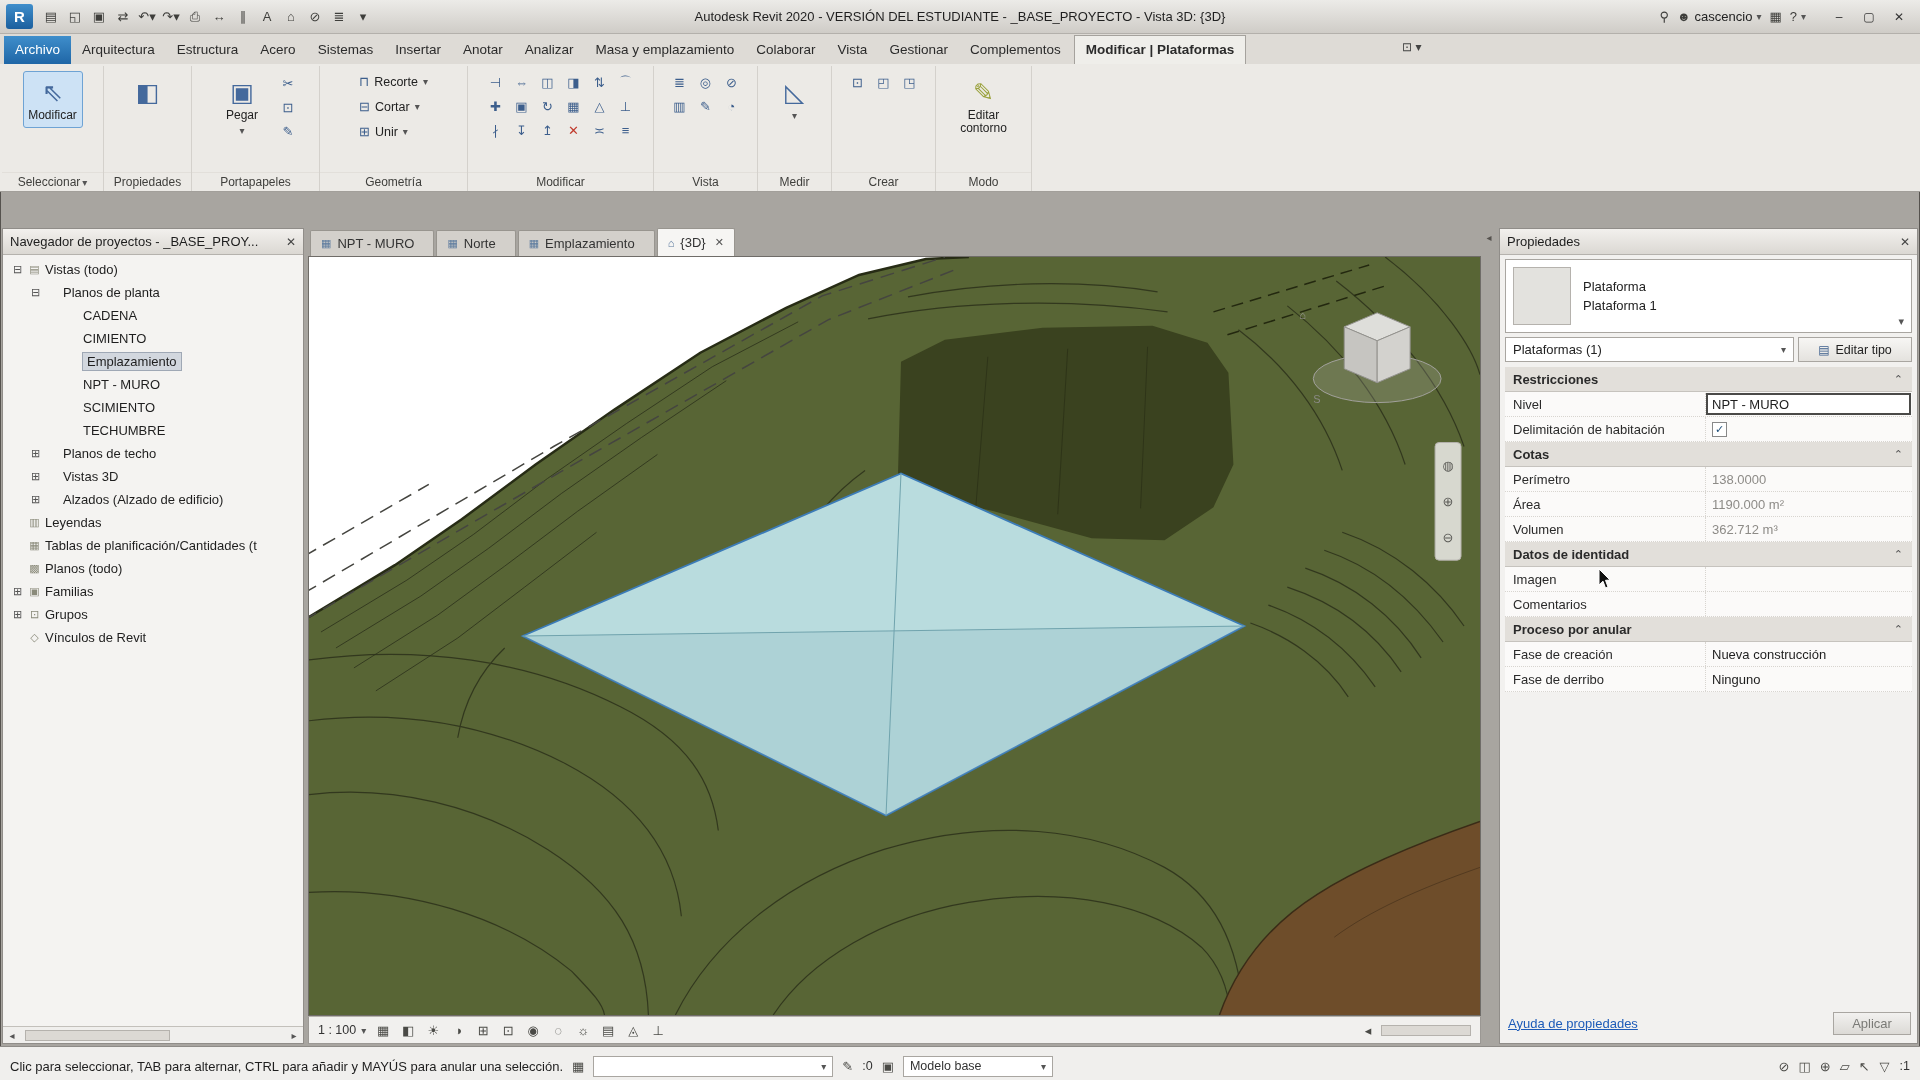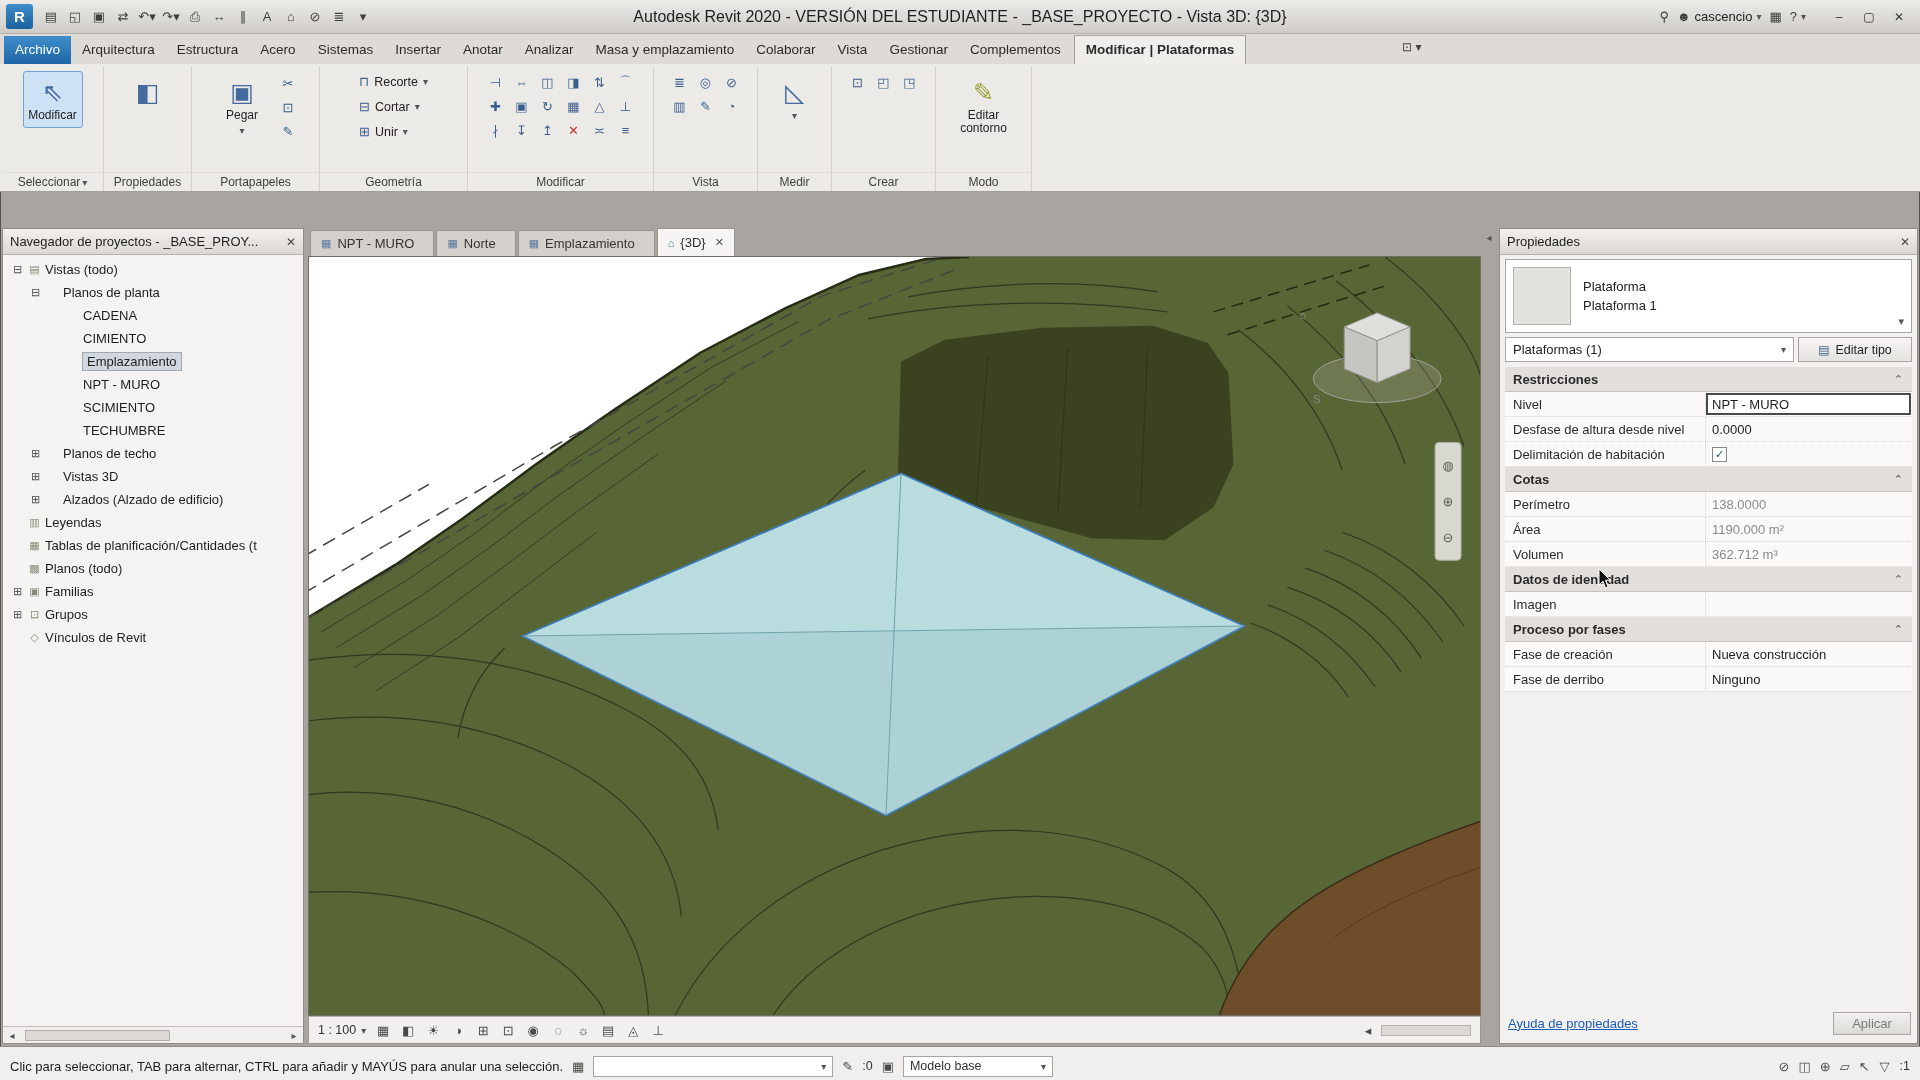--- a/index.html
+++ b/index.html
@@ -3,21 +3,21 @@
 <meta charset="utf-8">
 <style>
   *{box-sizing:border-box;margin:0;padding:0}
   body{margin:0;background:#777;font-family:"Liberation Sans",sans-serif}
   .app{position:relative;width:1920px;height:1080px;background:#a8a5a0;font-size:13px;color:#1a1a1a;overflow:hidden;outline:1px solid #55524e;outline-offset:-1px}
 
   
   .title-bar{position:absolute;left:0;top:0;right:0;height:34px;background:linear-gradient(#ecebe8,#cfccc7);display:flex;align-items:center;padding:0 6px;gap:2px;border-bottom:1px solid #b3b0ab}
   .logo{width:27px;height:25px;background:linear-gradient(#3f8ecb,#1b5f9e);border-radius:3px;color:#fff;font-weight:bold;font-size:15px;display:flex;align-items:center;justify-content:center;margin-right:4px}
   .qa-icon{width:24px;height:25px;display:flex;align-items:center;justify-content:center;font-size:13px;color:#3e3e3b;border-radius:2px}
-  .tb-title{position:absolute;left:0;right:0;text-align:center;font-size:16px;color:#1f1f1f;pointer-events:none}
+  .tb-title{position:absolute;left:0;right:0;text-align:center;font-size:13px;color:#1f1f1f;pointer-events:none}
   .tb-right{margin-left:auto;display:flex;align-items:center;gap:8px;z-index:2}
   .tb-user{display:flex;align-items:center;gap:4px;font-size:13px;color:#222}
   .tb-ic{font-size:13px;color:#3e3e3b}
   .dd{font-size:10px;color:#555}
   .win-btns{display:flex;margin-left:10px}
   .win-btn{width:30px;height:25px;display:flex;align-items:center;justify-content:center;font-size:12px;color:#333}
 
   
   .tab-row{position:absolute;left:0;top:34px;right:0;height:30px;background:#dedbd6;display:flex;align-items:flex-end;padding-left:4px}
   .rtab{padding:6px 11px 7px;font-size:13.5px;color:#2b2b2b;white-space:nowrap}
@@ -653,27 +653,20 @@
         </div>
 
         <div class="prow sel">
           <span class="plabel">Nivel</span>
           <span class="pval">
             <span class="pvtext">NPT - MURO</span>
           </span>
 
         </div>
 
-        <div class="prow">
-          <span class="plabel">Desfase de altura desde nivel</span>
-          <span class="pval">
-            <span class="pvtext">0.0000</span>
-          </span>
-
-        </div>
 
         <div class="prow chk">
           <span class="plabel">Delimitación de habitación</span>
           <span class="pval">
             <span class="pvtext">✓</span>
           </span>
 
         </div>
 
         <div class="prow section">
@@ -714,24 +707,31 @@
         </div>
 
         <div class="prow">
           <span class="plabel">Imagen</span>
           <span class="pval">
             <span class="pvtext"></span>
           </span>
 
         </div>
 
+        <div class="prow">
+          <span class="plabel">Comentarios</span>
+          <span class="pval">
+            <span class="pvtext"></span>
+          </span>
+
+        </div>
 
 
         <div class="prow section">
-          <span class="plabel">Proceso por fases</span>
+          <span class="plabel">Proceso por anular</span>
 
           <span class="pchev">⌃</span>
         </div>
 
         <div class="prow">
           <span class="plabel">Fase de creación</span>
           <span class="pval">
             <span class="pvtext">Nueva construcción</span>
           </span>
 

